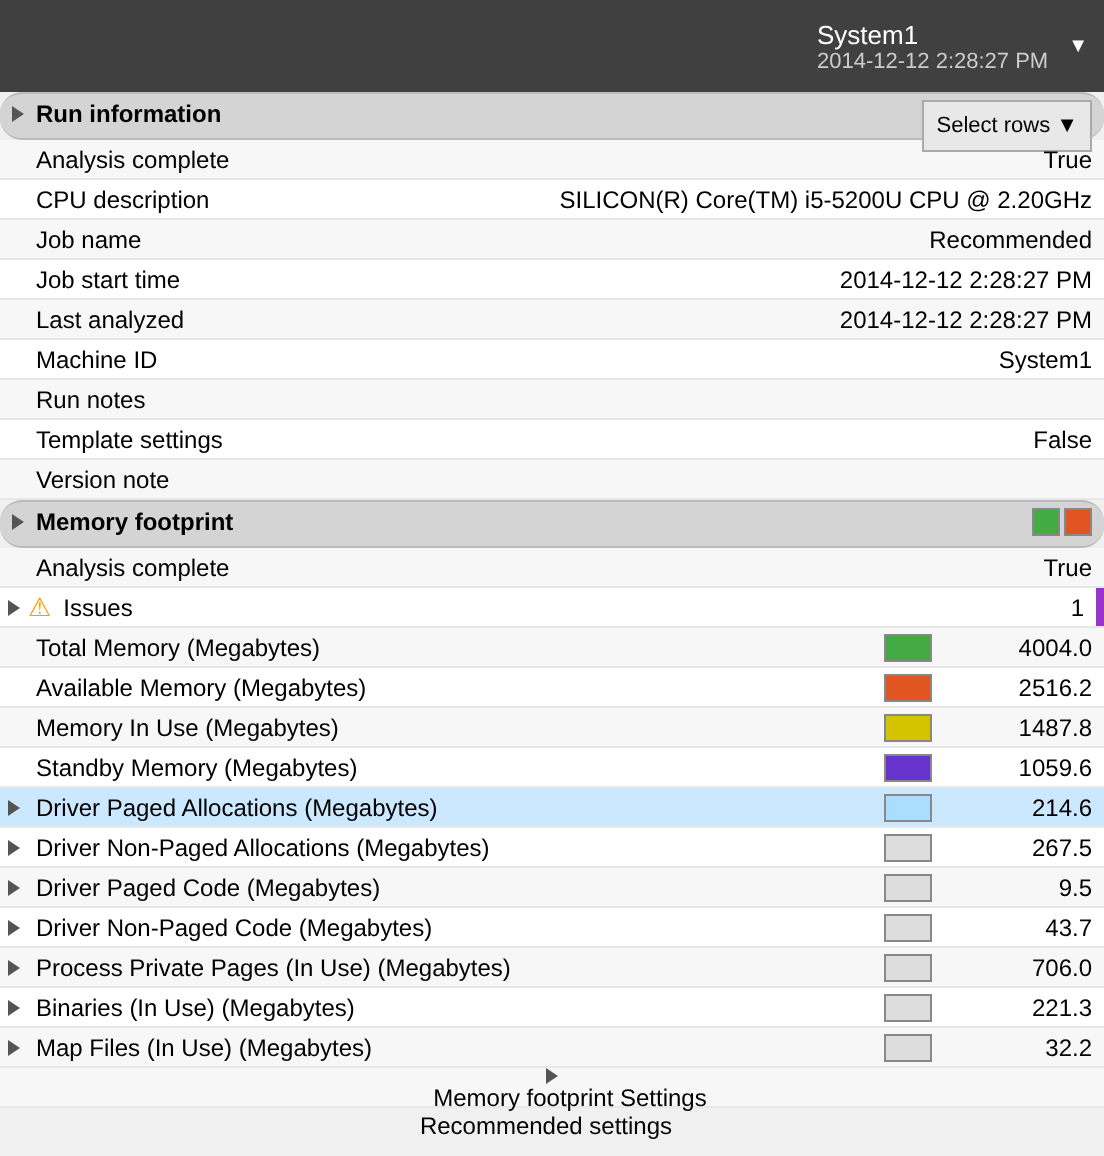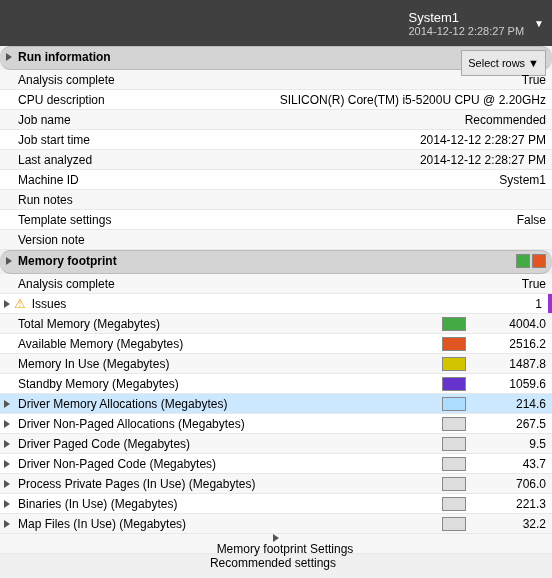--- a/index.html
+++ b/index.html
@@ -329,21 +329,21 @@
       <div class="row-label">Standby Memory (Megabytes)</div>
       <div class="row-color-indicator" style="background:#6633cc;border:1px solid #888;"></div>
       <div class="row-value">1059.6</div>
 
     </div>
     <div class="table-row selected">
       <div class="row-expand">
         <span class="expand-arrow"></span>
       </div>
 
-      <div class="row-label">Driver Memory Allocations (Megabytes)</div>
+      <div class="row-label">Driver Paged Allocations (Megabytes)</div>
       <div class="row-color-indicator" style="background:#aaddff;border:1px solid #888;"></div>
       <div class="row-value">214.6</div>
 
     </div>
     <div class="table-row">
       <div class="row-expand">
         <span class="expand-arrow"></span>
       </div>
 
       <div class="row-label">Driver Non-Paged Allocations (Megabytes)</div>

